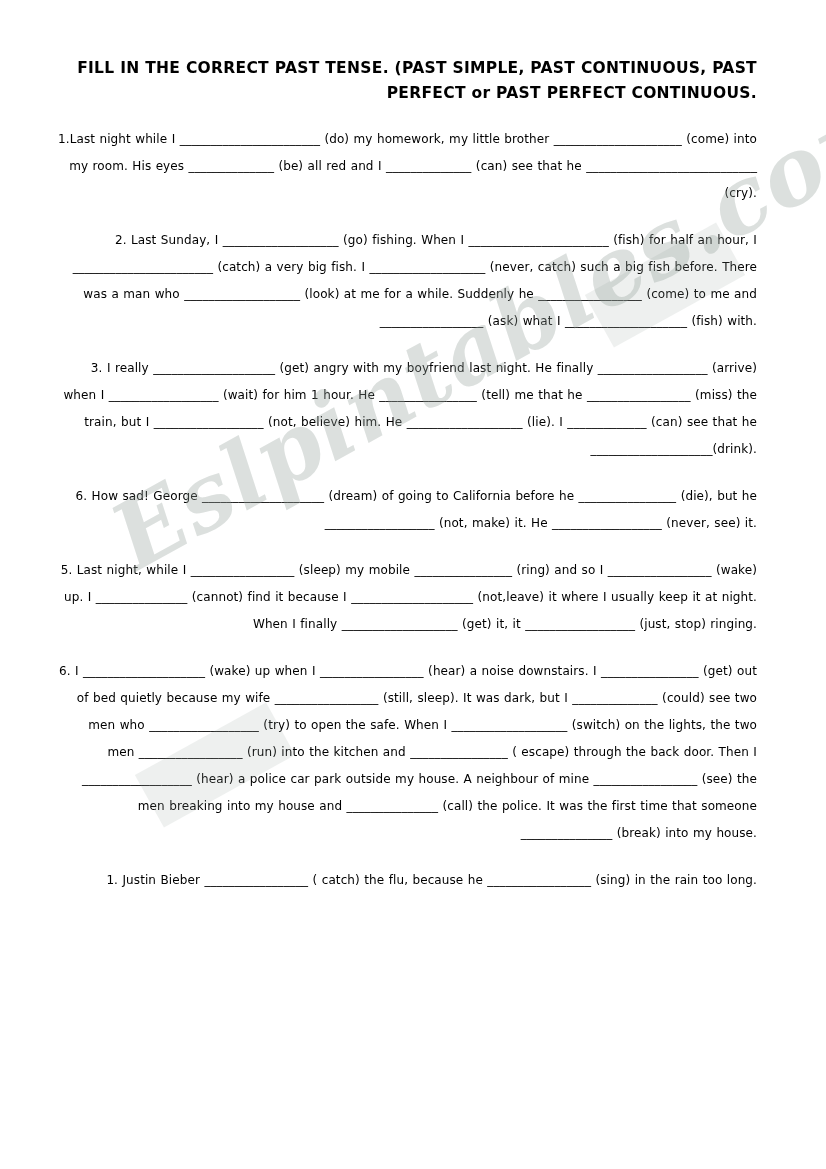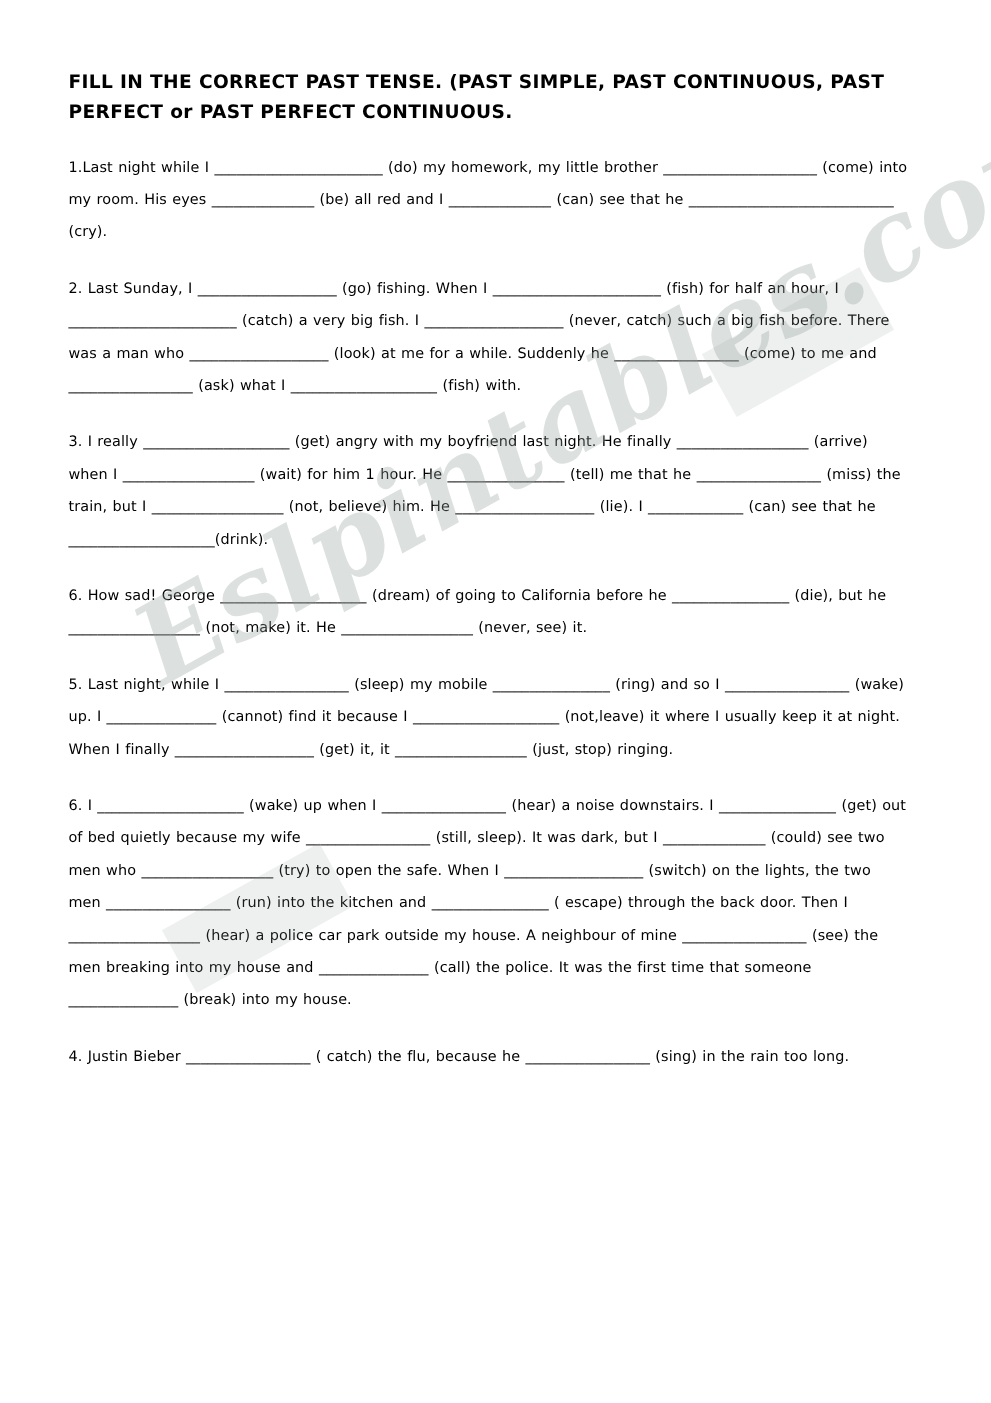--- a/index.html
+++ b/index.html
@@ -20,20 +20,21 @@
     top: 0; left: 0;
     width: 826px;
     height: 1169px;
     background: #ffffff;
   }
   .content {
     position: absolute;
     left: 57px;
     top: 56px;
     width: 700px;
+    text-align: right;
   }
   .worksheet-title {
     font-size: 15.5px;
     font-weight: bold;
     line-height: 25px;
     letter-spacing: 0.3px;
     margin-bottom: 20px;
   }
   .exercise {
     font-size: 12px;
@@ -87,16 +88,16 @@
   <div class="content">
 
     <div class="worksheet-title">FILL IN THE CORRECT PAST TENSE. (PAST SIMPLE, PAST CONTINUOUS, PAST PERFECT or PAST PERFECT CONTINUOUS.</div>
 
     <div class="exercise">1.Last night while I _______________________ (do) my homework, my little brother _____________________ (come) into my room. His eyes ______________ (be) all red and I ______________ (can) see that he ____________________________ (cry).</div>
     <div class="exercise">2. Last Sunday, I ___________________ (go) fishing. When I _______________________ (fish) for half an hour, I _______________________ (catch) a very big fish. I ___________________ (never, catch) such a big fish before. There was a man who ___________________ (look) at me for a while. Suddenly he _________________ (come) to me and _________________ (ask) what I ____________________ (fish) with.</div>
     <div class="exercise">3. I really ____________________ (get) angry with my boyfriend last night. He finally __________________ (arrive) when I __________________ (wait) for him 1 hour. He ________________ (tell) me that he _________________ (miss) the train, but I __________________ (not, believe) him. He ___________________ (lie). I _____________ (can) see that he ____________________(drink).</div>
     <div class="exercise">6. How sad! George ____________________ (dream) of going to California before he ________________ (die), but he __________________ (not, make) it. He __________________ (never, see) it.</div>
     <div class="exercise">5. Last night, while I _________________ (sleep) my mobile ________________ (ring) and so I _________________ (wake) up. I _______________ (cannot) find it because I ____________________ (not,leave) it where I usually keep it at night. When  I finally ___________________ (get) it, it __________________ (just, stop) ringing.</div>
     <div class="exercise">6. I ____________________ (wake) up when I _________________ (hear) a noise downstairs. I ________________ (get) out of bed quietly because my wife _________________ (still, sleep). It was dark, but I ______________ (could) see two men who __________________ (try) to open the safe. When I ___________________ (switch) on the lights, the two men _________________ (run) into the kitchen and ________________ ( escape) through the back door. Then I __________________ (hear) a police car park outside my house. A neighbour of mine _________________ (see) the men breaking into my house and _______________ (call) the police. It was the first time that someone _______________ (break) into my house.</div>
-    <div class="exercise">4. Justin Bieber _________________ ( catch) the flu, because he _________________ (sing) in the rain too long.</div>
+    <div class="exercise">1. Justin Bieber _________________ ( catch) the flu, because he _________________ (sing) in the rain too long.</div>
 
   </div>
 </div>
 
 </body></html>

